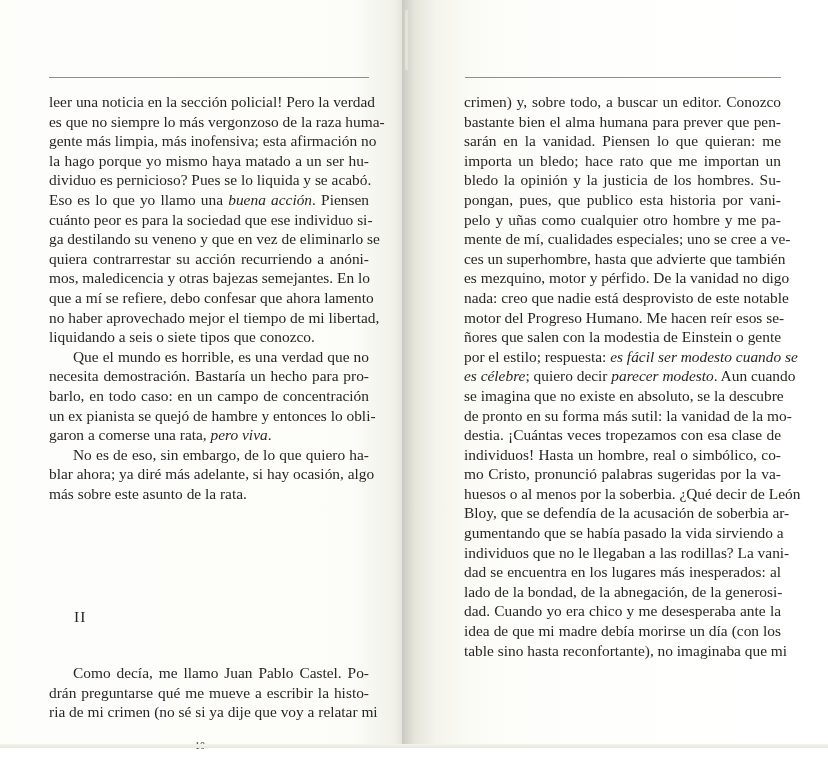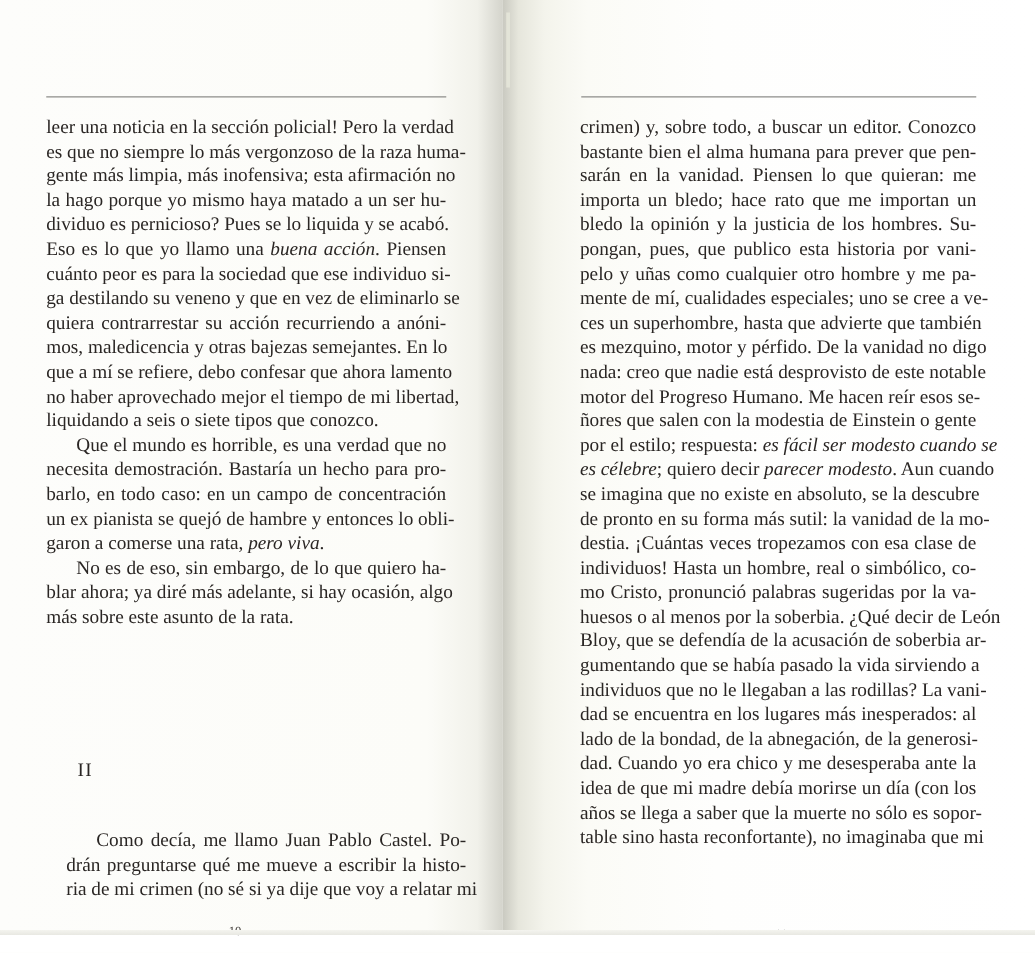--- a/index.html
+++ b/index.html
@@ -9,21 +9,21 @@
     font-family: "Liberation Serif", "DejaVu Serif", serif;
     position: relative;
   }
   .spread {
     position: absolute; left: 0; top: 0; width: 828px; height: 748px;
     background: #fdfdfa;
   }
   .page {
     position: absolute; top: 0; height: 748px;
   }
-  .page-left { left: 0; width: 402px;
+  .page-left { left: 12px; width: 402px;
     background: linear-gradient(to right, #fdfdfb 0%, #fcfcf8 85%, #f1f1ea 95%, #d4d4cc 100%);
   }
   .page-right { left: 402px; width: 426px;
     background: linear-gradient(to right, #c9c9c0 0%, #e6e6dc 3%, #f4f4ec 8%, #fbfbf6 16%, #fefefd 40%, #ffffff 100%);
   }
   .spine-top {
     position: absolute; left: 405px; top: 10px; width: 3px; height: 60px;
     background: #e3e4d8;
   }
   .rule {
@@ -39,21 +39,21 @@
     text-align: justify;
   }
   .text .ln {
     display: block; white-space: nowrap;
     text-align-last: justify;
   }
   .text .ln.last { text-align-last: left; }
   .text .ln.indent { padding-left: 24px; }
   .left-text { left: 37px; top: 92px; width: 320px; }
   .right-text { left: 464px; top: 92px; width: 317px; }
-  .left-text2 { left: 37px; top: 663px; width: 320px; margin-left: 16px; }
+  .left-text2 { left: 37px; top: 663px; width: 320px; }
   .chapter {
     position: absolute; left: 62px; top: 608px;
     font-size: 15.4px; color: #2a2624; letter-spacing: 1px;
   }
   .pagenum {
     position: absolute; font-size: 10px; color: #3a3633;
   }
   .pn-left { left: 183px; top: 740px; }
   .pn-right { left: 620px; top: 742px; height: 6px; overflow: hidden; }
   .bottom-shadow {
@@ -136,18 +136,17 @@
     <span class="ln">individuos! Hasta un hombre, real o simbólico, co-</span>
     <span class="ln">mo Cristo, pronunció palabras sugeridas por la va-</span>
     <span class="ln">huesos o al menos por la soberbia. ¿Qué decir de León</span>
     <span class="ln">Bloy, que se defendía de la acusación de soberbia ar-</span>
     <span class="ln">gumentando que se había pasado la vida sirviendo a</span>
     <span class="ln">individuos que no le llegaban a las rodillas? La vani-</span>
     <span class="ln">dad se encuentra en los lugares más inesperados: al</span>
     <span class="ln">lado de la bondad, de la abnegación, de la generosi-</span>
     <span class="ln">dad. Cuando yo era chico y me desesperaba ante la</span>
     <span class="ln">idea de que mi madre debía morirse un día (con los</span>
-    <span class="ln">años se llega a saber que la muerte no sólo es sopor-</span>
     <span class="ln">table sino hasta reconfortante), no imaginaba que mi</span>
   </div>
 
   <div class="bottom-shadow"></div>
 </div>
 
 </body></html>

